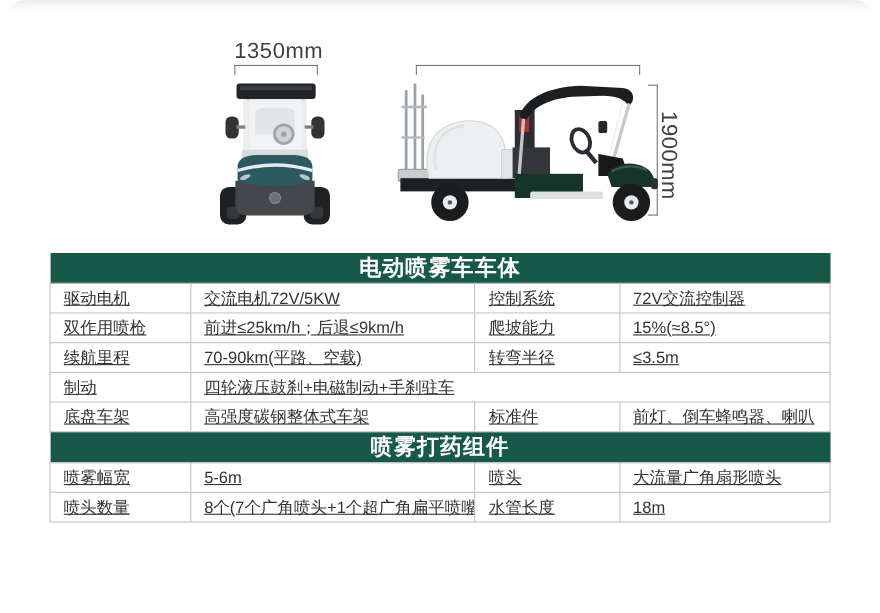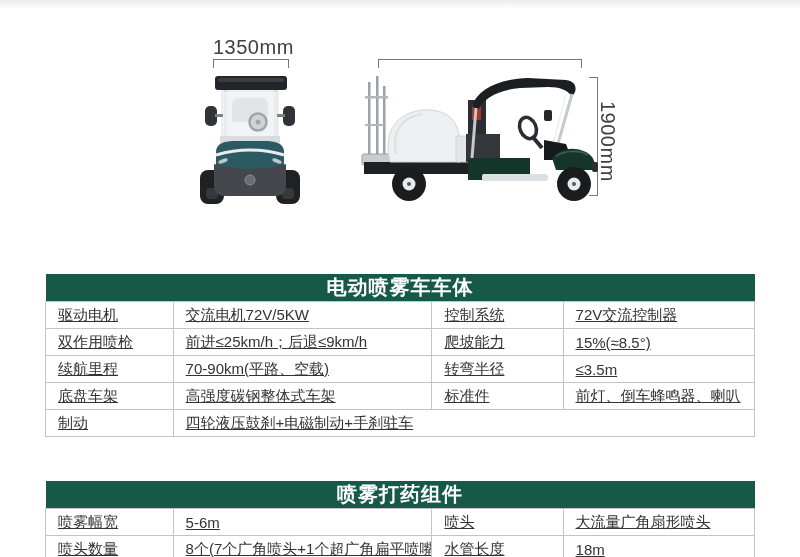--- a/index.html
+++ b/index.html
@@ -5,35 +5,35 @@
   :root{
     --table-header-bg:#175949;
     --table-border:#c4c4c4;
     --text:#333333;
     --dim-text:#3f3f3f;
     --dim-line:#777777;
   }
   html,body{margin:0;padding:0;background:#fff;}
   .stage{
     position:relative;width:800px;height:557px;background:#ffffff;overflow:hidden;
-    font-family:"Liberation Sans","DejaVu Sans",sans-serif;color:var(--text);
+    font-family:"Liberation Sans","DejaVu Sans",sans-serif;color:var(--text);border-radius:25px;
   }
   .top-strip{position:absolute;left:0;top:0;width:800px;height:9px;
     background:linear-gradient(#ebebeb,#ffffff);}
   
   .svg-abs{position:absolute;}
   .dim-label{position:absolute;font-size:20px;color:var(--dim-text);text-align:center;letter-spacing:.5px;}
   .dim-bracket-h{position:absolute;height:8px;border-top:1.5px solid var(--dim-line);
     border-left:1.5px solid var(--dim-line);border-right:1.5px solid var(--dim-line);}
   .dim-bracket-v{position:absolute;width:8px;border-right:1.5px solid var(--dim-line);
     border-top:1.5px solid var(--dim-line);border-bottom:1.5px solid var(--dim-line);}
   .dim-label-vert{transform:rotate(90deg);transform-origin:center center;}
   
   .tables-wrap{position:absolute;left:45px;top:230px;width:710px;}
-  table.spec{width:100%;border-collapse:collapse;table-layout:fixed;margin-top:44px;}
+  table.spec{width:100%;border-collapse:collapse;table-layout:fixed;}
   table.spec th{
     background:var(--table-header-bg);color:#ffffff;font-size:20px;font-weight:bold;
     height:25px;text-align:center;letter-spacing:1px;padding:0;border:none;
   }
   table.spec td{
     border:1px solid var(--table-border);height:24px;font-size:15px;
     padding:1px 6px 1px 12px;color:var(--text);vertical-align:middle;
     white-space:nowrap;overflow:hidden;text-decoration:underline;
   }
   col.c1{width:18%;} col.c2{width:36.5%;} col.c3{width:18.5%;} col.c4{width:27%;}
@@ -165,28 +165,28 @@
             <td>爬坡能力</td>
             <td>15%(≈8.5°)</td>
           </tr>
           <tr>
             <td>续航里程</td>
             <td>70-90km(平路、空载)</td>
             <td>转弯半径</td>
             <td>≤3.5m</td>
           </tr>
           <tr>
+            <td>制动</td>
+            <td colspan="3">四轮液压鼓刹+电磁制动+手刹驻车</td>
+          </tr>
+          <tr>
             <td>底盘车架</td>
             <td>高强度碳钢整体式车架</td>
             <td>标准件</td>
             <td>前灯、倒车蜂鸣器、喇叭</td>
-          </tr>
-          <tr>
-            <td>制动</td>
-            <td colspan="3">四轮液压鼓刹+电磁制动+手刹驻车</td>
           </tr>
         </tbody>
     </table>
     <table class="spec">
       <colgroup>
           <col class="c1">
           <col class="c2">
           <col class="c3">
           <col class="c4">
         </colgroup>

